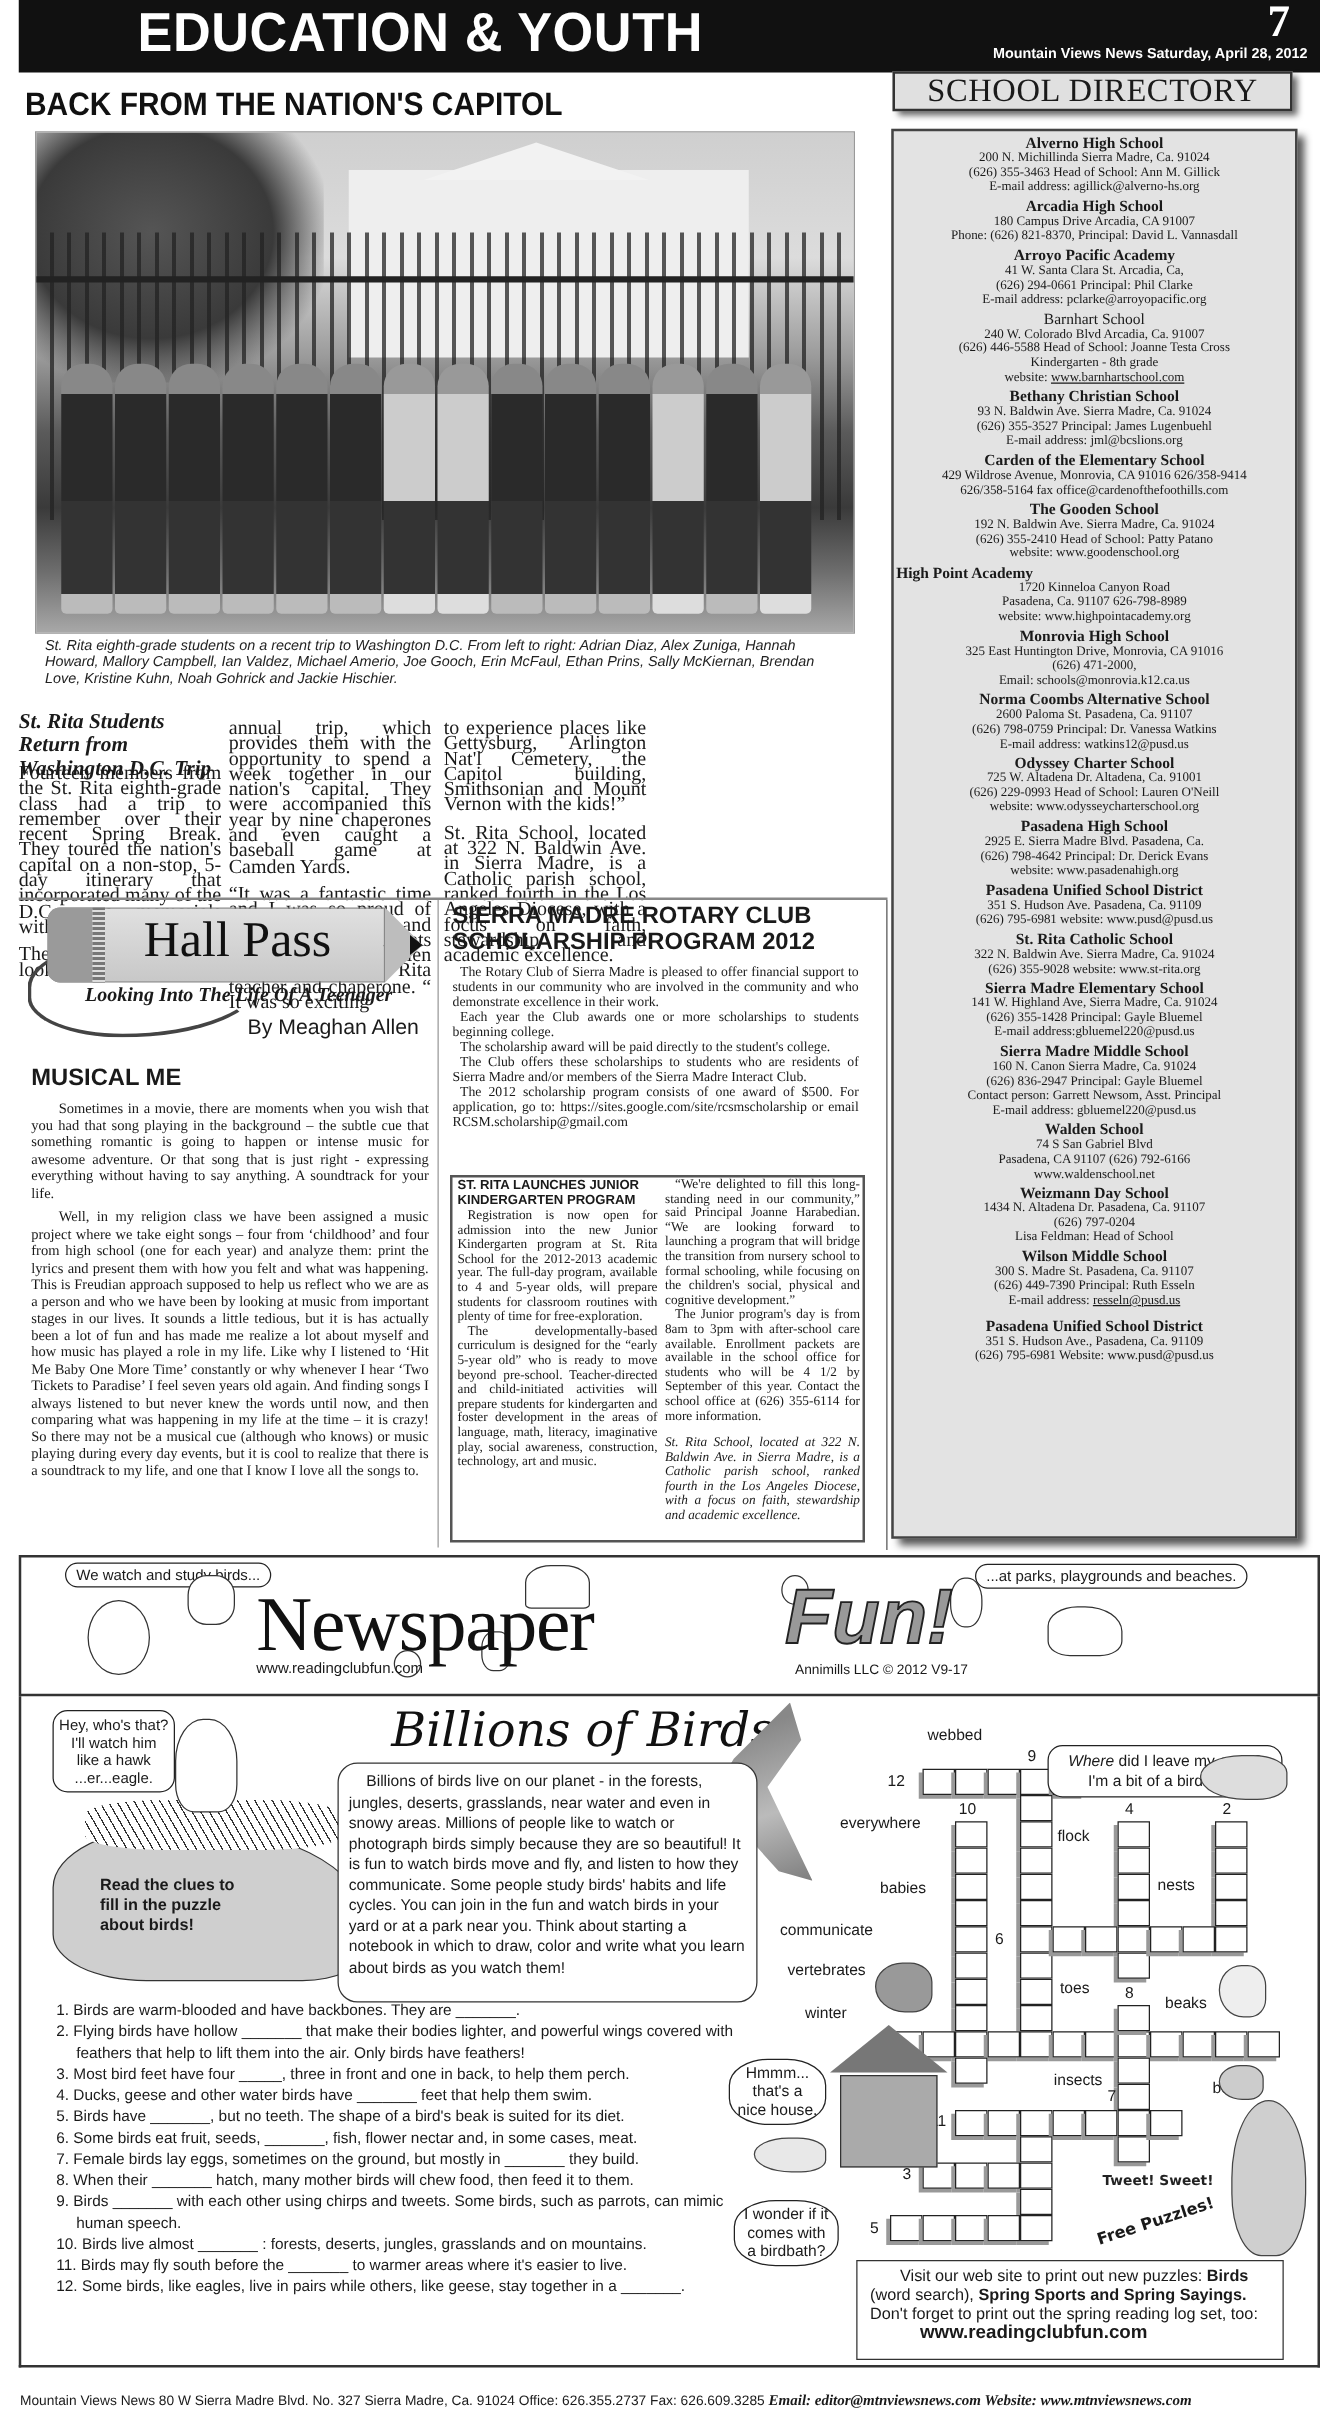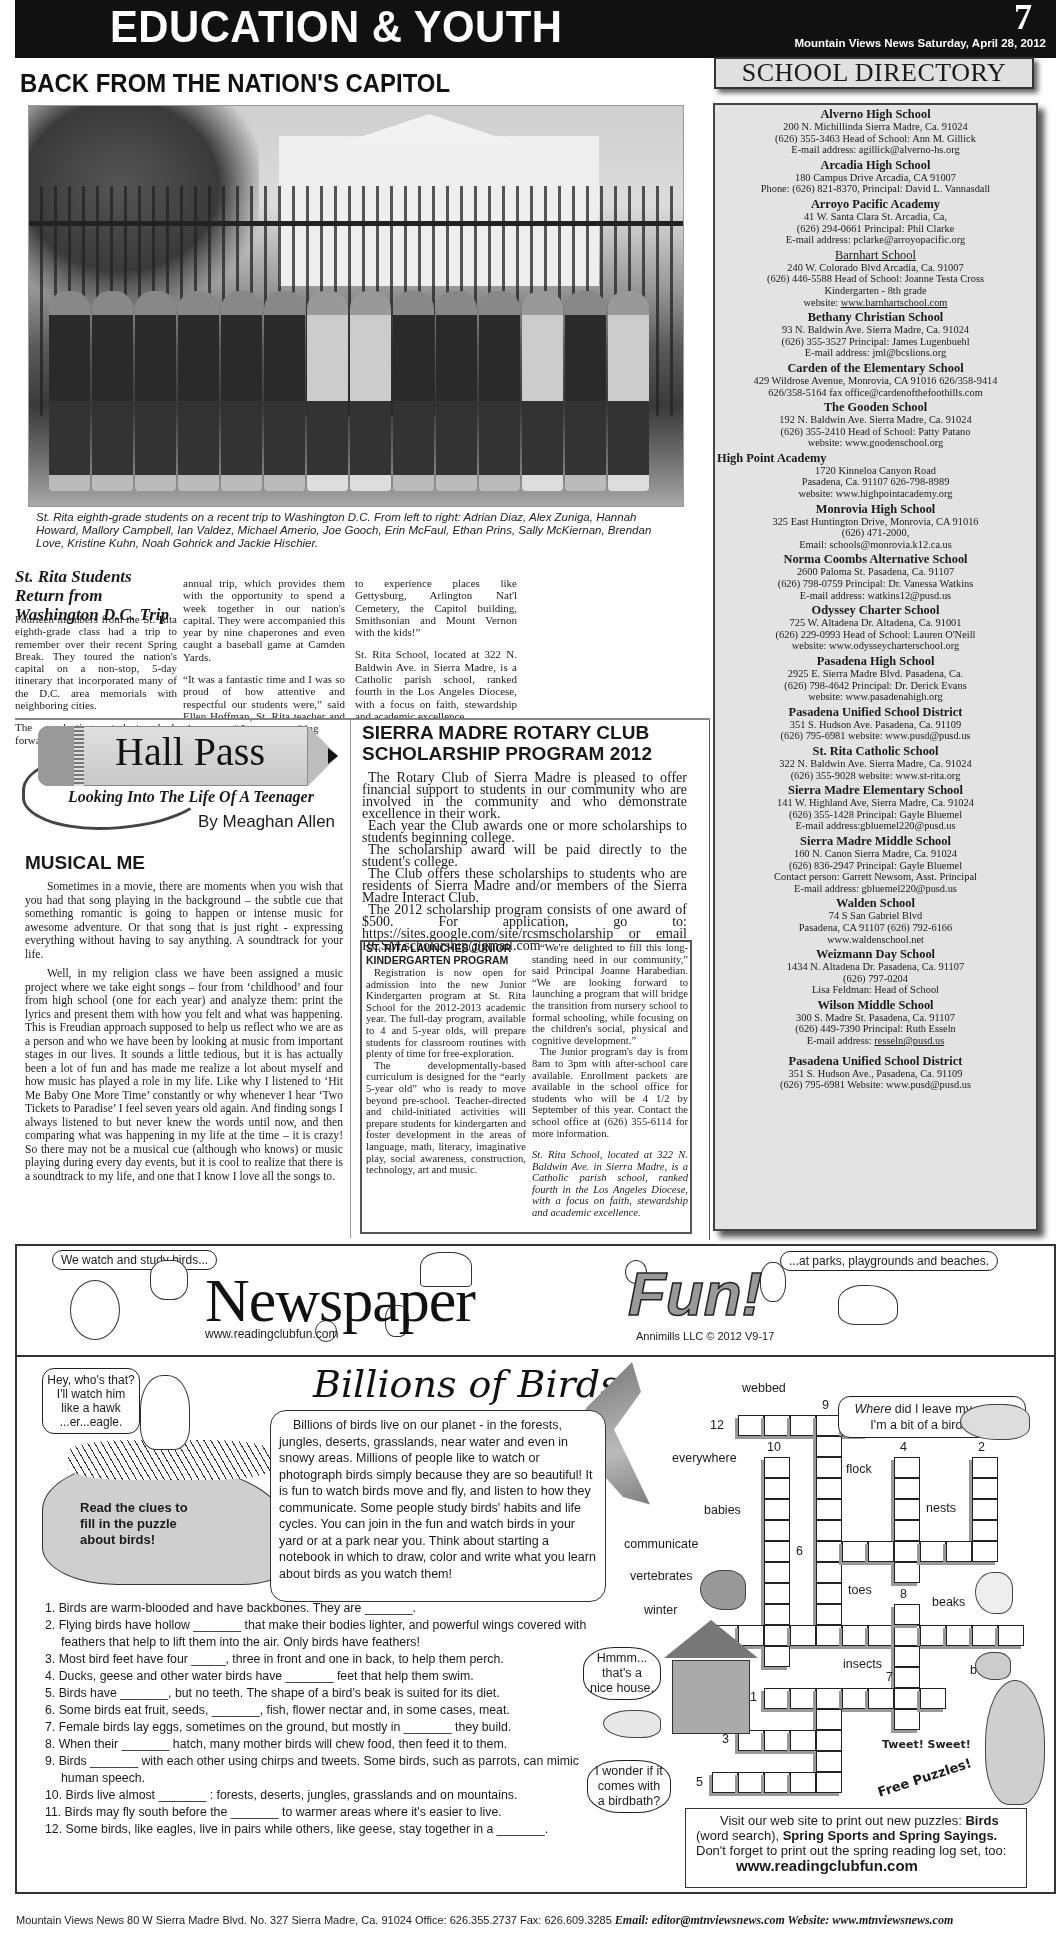--- a/index.html
+++ b/index.html
@@ -23,21 +23,21 @@
   .photo .fence { position:absolute; left:0; top:80px; width:100%; height:230px; background: repeating-linear-gradient(90deg, transparent 0 11px, #222 11px 14px); opacity:.75; }
   .photo .rail { position:absolute; left:0; top:115px; width:100%; height:5px; background:#222; }
   .photo .people { position:absolute; left:20px; top:185px; width:600px; height:200px; display:flex; gap:2px; }
   .photo .person { flex:1; background: linear-gradient(180deg, #888 0 12%, #2a2a2a 12% 55%, #333 55% 92%, #bbb 92%); border-radius: 18px 18px 4px 4px; }
   .photo .person.light { background: linear-gradient(180deg, #999 0 12%, #ccc 12% 55%, #333 55% 92%, #ddd 92%); }
 
   .caption { left: 36px; top: 511px; width: 640px; font-family: "Liberation Sans", sans-serif; font-style: italic; font-size: 11.5px; line-height: 13px; color: #222; }
 
   
   .art-h { left: 15px; top: 567px; width: 170px; font-family: "Liberation Serif", serif; font-weight: bold; font-style: italic; font-size: 17px; line-height: 19px; }
-  .body-text { font-family: "Liberation Serif", serif; font-size: 11px; line-height: 12.3px; text-align: justify; }
+  .body-text { font-family: "Liberation Serif", serif; font-size: 16px; line-height: 12.3px; text-align: justify; }
   .col1 { left: 15px; top: 613px; width: 162px; }
   .col2 { left: 183px; top: 577px; width: 162px; }
   .col3 { left: 355px; top: 577px; width: 162px; }
   .body-text p { margin-bottom: 10px; }
 
   .hrule { left: 15px; top: 718px; width: 695px; height: 2px; background: #888; }
 
   
   .hallpass { left: 20px; top: 720px; width: 320px; height: 110px; }
   .pencil { position:absolute; left:18px; top:6px; width:270px; height:60px; background: linear-gradient(180deg, #e0e0e0, #c8c8c8); border: 1px solid #888; border-radius: 10px 0 0 10px; }
@@ -52,38 +52,38 @@
 
   .musical-h { left: 25px; top: 852px; font-family: "Liberation Sans", sans-serif; font-weight: bold; font-size: 19px; }
   .musical-body { left: 25px; top: 880px; width: 318px; font-size: 11.6px; line-height: 13.5px; }
   .musical-body p { text-indent: 22px; margin-bottom: 6px; }
 
   .vrule { left: 350px; top: 720px; width: 1px; height: 518px; background: #999; }
 
   
   .rotary-box { left: 355px; top: 720px; width: 355px; height: 520px; border-right: 1px solid #555; }
   .rotary-h { left: 362px; top: 722px; width: 345px; font-family: "Liberation Sans", sans-serif; font-weight: bold; font-size: 19px; line-height: 21px; }
-  .rotary-body { left: 362px; top: 772px; width: 325px; font-size: 14px; line-height: 12px; text-align: justify; }
+  .rotary-body { left: 362px; top: 772px; width: 325px; font-size: 11px; line-height: 12px; text-align: justify; }
   .rotary-body p { text-indent: 6px; }
 
   
   .jk-box { left: 360px; top: 940px; width: 332px; height: 294px; border: 2px solid #555; }
   .jk-h { left: 366px; top: 943px; width: 165px; font-family: "Liberation Sans", sans-serif; font-weight: bold; font-size: 10.5px; line-height: 11.5px; }
   .jk-col1 { left: 366px; top: 967px; width: 160px; font-size: 10.6px; line-height: 11.6px; text-align: justify; }
   .jk-col2 { left: 532px; top: 942px; width: 156px; font-size: 10.6px; line-height: 11.6px; text-align: justify; }
   .jk-col1 p, .jk-col2 p { text-indent: 8px; }
   .jk-italic { font-style: italic; text-indent: 0 !important; margin-top: 10px; }
 
   
   .dir-title { left: 714px; top: 57px; width: 320px; height: 32px; background: #e0e0e0; border: 2px solid #333; box-shadow: 4px 4px 5px #666; font-family: "Liberation Serif", serif; font-size: 26px; text-align: center; line-height: 28px; letter-spacing: 0.5px; transform-origin: left; }
   .dir-box { left: 713px; top: 103px; width: 325px; height: 1128px; background: #e3e3e3; border: 2px solid #444; box-shadow: 6px 6px 6px #555; }
   .dir-list { left: 713px; top: 108px; width: 325px; text-align: center; font-family: "Liberation Serif", serif; }
   .school { margin-bottom: 3px; }
   .school .name { font-weight: bold; font-size: 12.4px; line-height: 13px; }
-  .school .name.plain { font-weight: normal; text-decoration: underline; }
+  .school .name.plain { font-weight: normal; }
   .school .line { font-size: 10.4px; line-height: 11.6px; }
   .school.left .name { text-align: left; padding-left: 4px; }
   .u { text-decoration: underline; }
 
   
   .nf-banner { left: 15px; top: 1244px; width: 1041px; height: 113px; border: 2px solid #333; background:#fff; }
   .nf-title { left: 205px; top: 1265px; font-family: "Liberation Serif", serif; font-size: 62px; letter-spacing: -1px; color: #111; }
   .nf-fun { left: 628px; top: 1258px; font-family: "Liberation Sans", sans-serif; font-weight: bold; font-style: italic; font-size: 62px; color: #999; -webkit-text-stroke: 1.5px #222; }
   .nf-url { left: 205px; top: 1327px; font-family: "Liberation Sans", sans-serif; font-size: 12px; }
   .nf-copy { left: 636px; top: 1330px; font-family: "Liberation Sans", sans-serif; font-size: 11px; }

